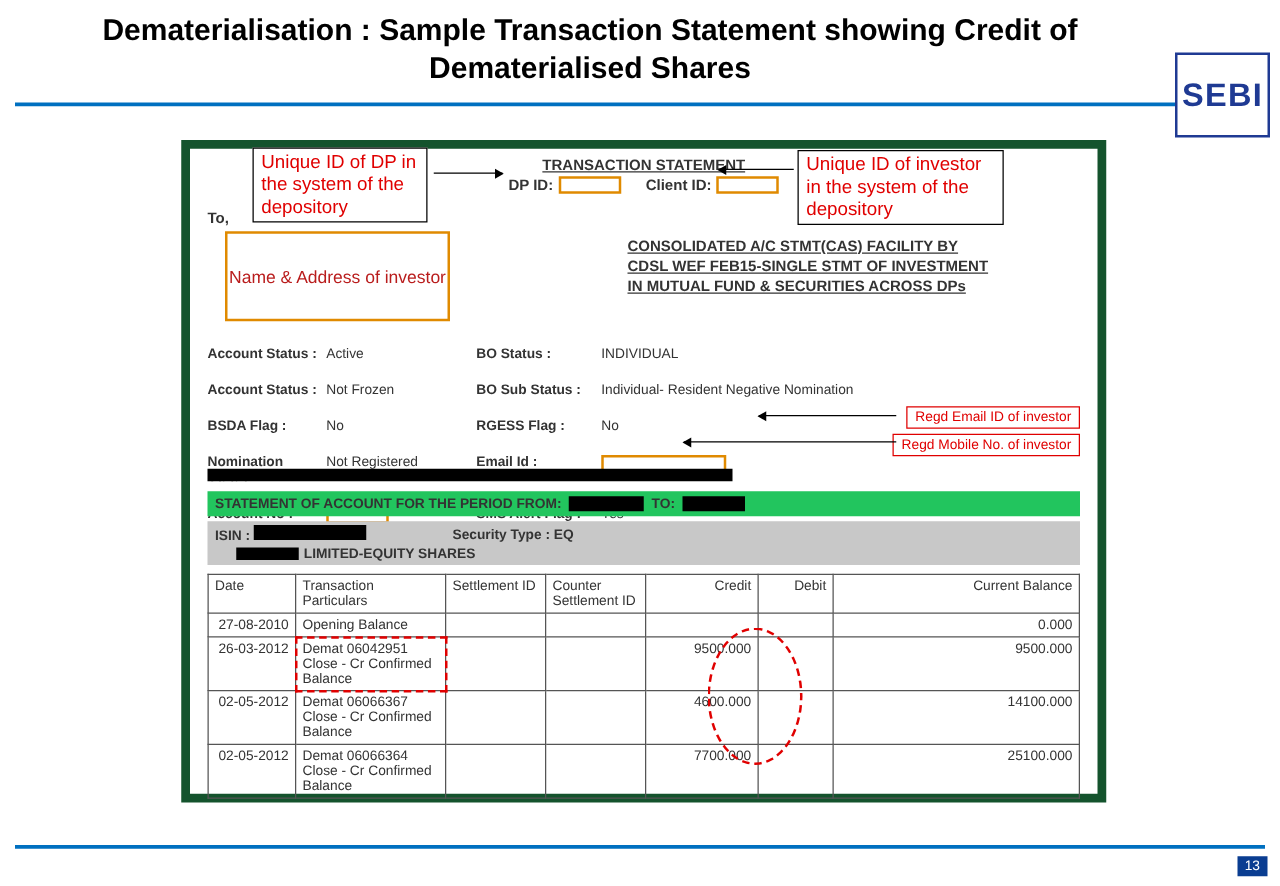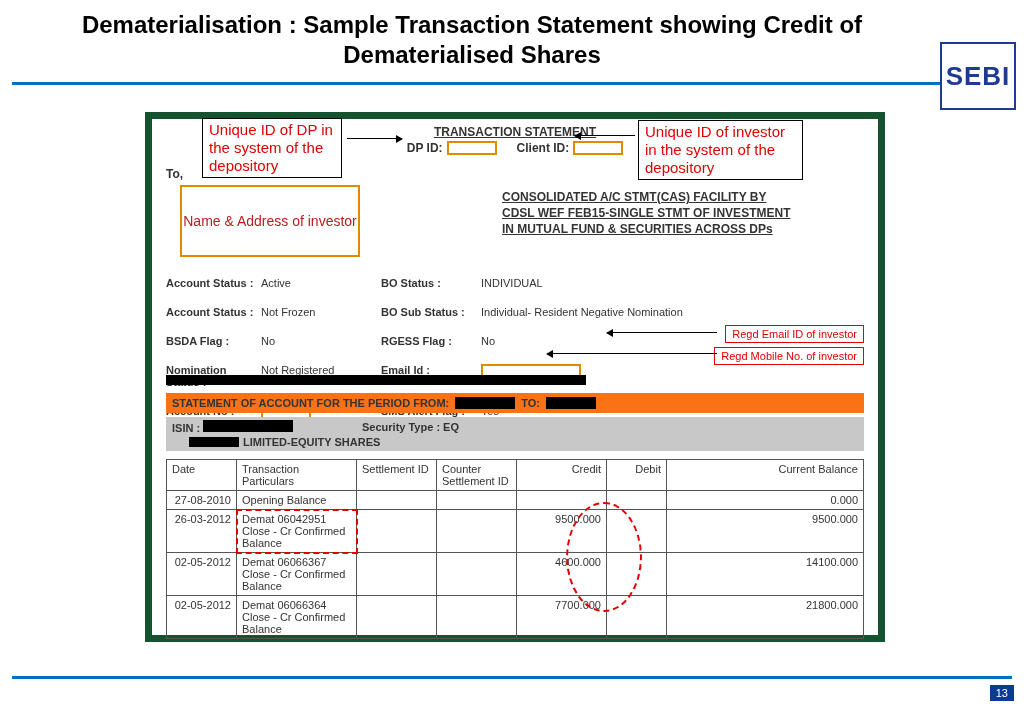--- a/index.html
+++ b/index.html
@@ -135,21 +135,21 @@
     border-left: none;
     border-right: 7px solid #000;
   }
   .blackbar {
     background: #000;
     display: inline-block;
     height: 12px;
   }
   .stmt-period {
     position: absolute; top: 274px; left: 14px; right: 14px;
-    background: #f97316; padding: 4px 6px;
+    background: #22c55e; padding: 4px 6px;
     font-weight: 700; font-size: 11px;
     display: flex; align-items: center; gap: 6px;
   }
   .isin-row {
     position: absolute; top: 298px; left: 14px; right: 14px;
     background: #c8c8c8; padding: 3px 6px;
     font-size: 11px; font-weight: 700;
     display: grid;
     grid-template-columns: 190px 1fr;
     align-items: center;
@@ -306,21 +306,21 @@
         <td class="num"></td>
         <td class="num">14100.000</td>
       </tr>
       <tr>
         <td class="num">02-05-2012</td>
         <td>Demat 06066364 Close - Cr Confirmed Balance</td>
         <td></td>
           <td></td>
         <td class="num">7700.000</td>
         <td class="num"></td>
-        <td class="num">21800.000</td>
+        <td class="num">25100.000</td>
       </tr>
     </tbody>
   </table>
 
   <div class="redbox" style="position:absolute; top:206px; right:14px;">Regd Email ID of investor</div>
   <div class="redbox" style="position:absolute; top:228px; right:14px;">Regd Mobile No. of investor</div>
   <div class="arrow left" style="top:213px; left:455px; width:110px;"></div>
   <div class="arrow left" style="top:234px; left:395px; width:170px;"></div>
 
   <div class="credit-oval" style="top:383px; left:414px;"></div>

